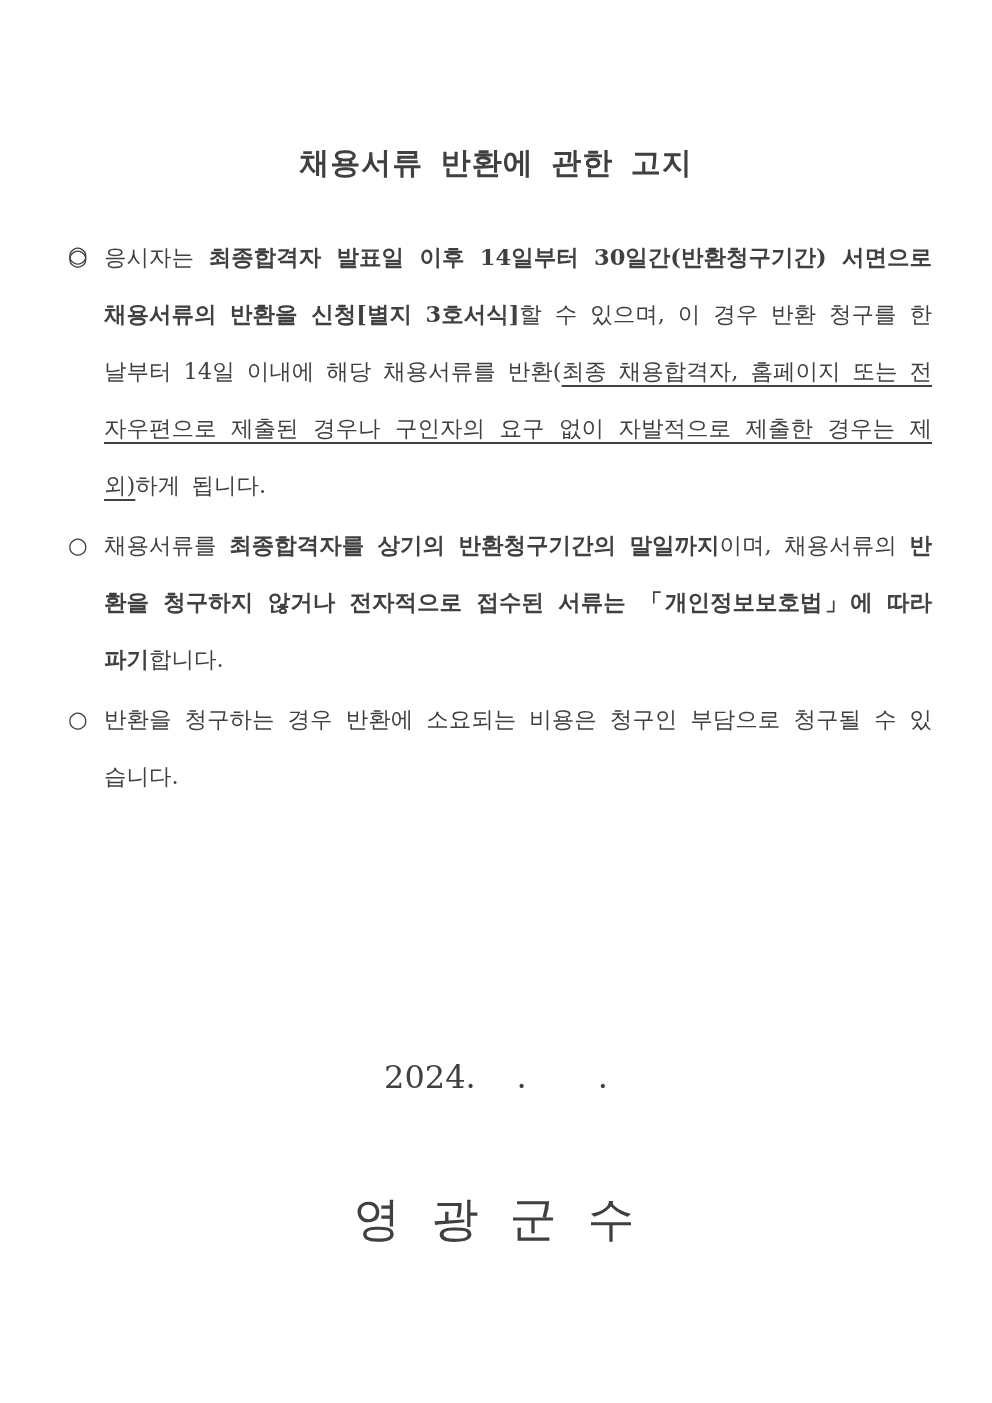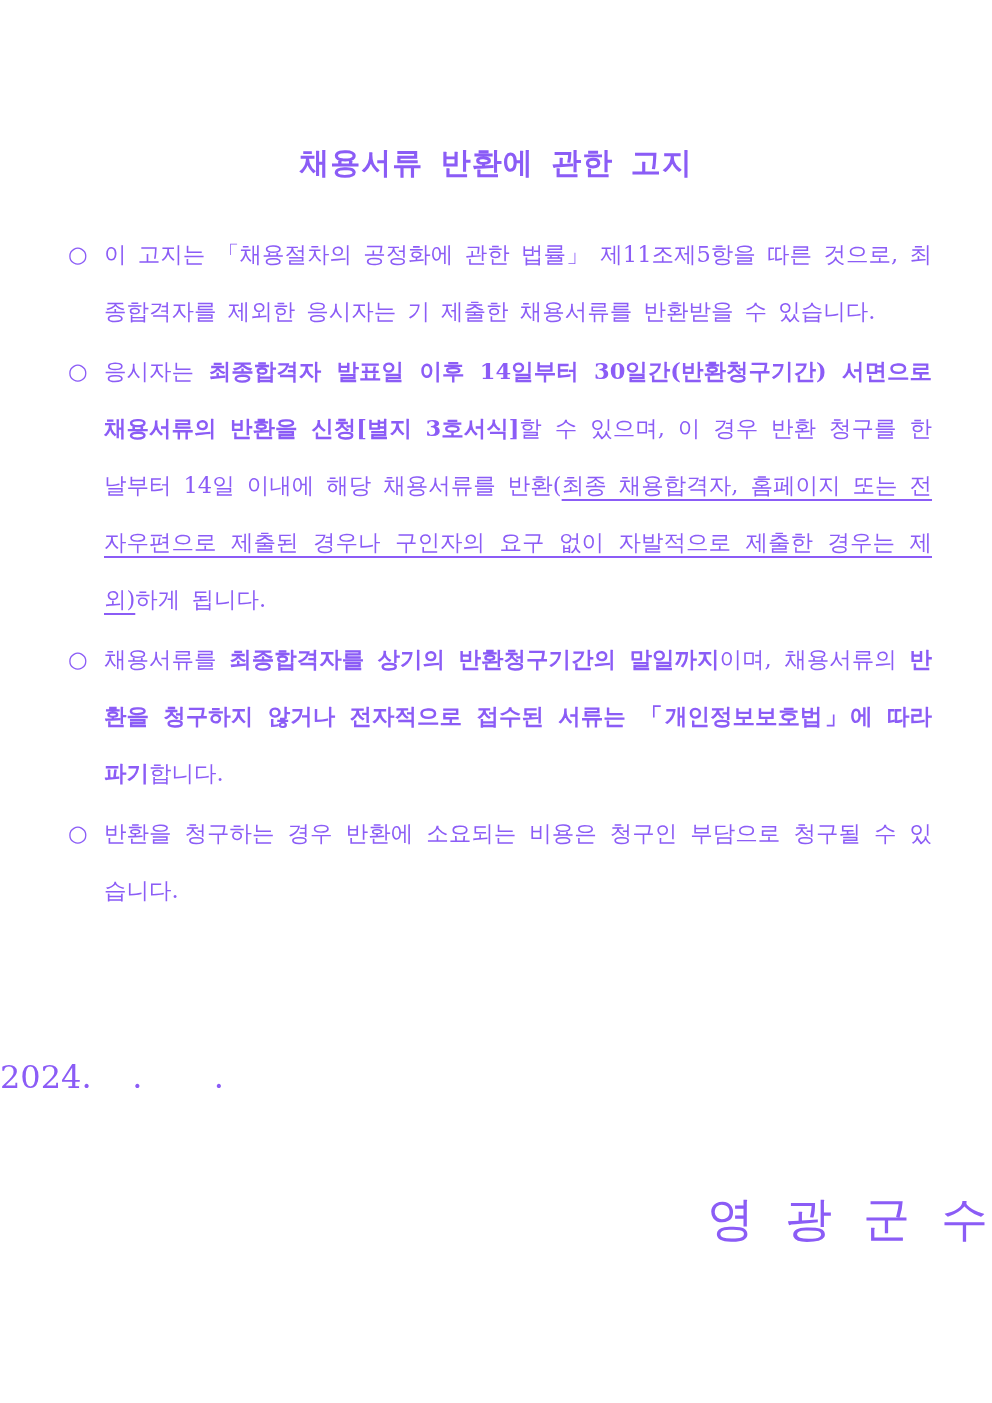--- a/index.html
+++ b/index.html
@@ -6,21 +6,21 @@
     margin: 0;
     padding: 0;
     background: #e8e8e8;
   }
   .page {
     position: relative;
     width: 992px;
     height: 1403px;
     margin: 0 auto;
     background: #ffffff;
-    color: #8b5cf6;
+    color: #404040;
     font-family: "DejaVu Serif", "Liberation Serif", serif;
     overflow: hidden;
   }
   .doc-title {
     position: absolute;
     top: 143px;
     left: 0;
     width: 100%;
     margin: 0;
     text-align: center;
@@ -57,45 +57,46 @@
     font-weight: 400;
     text-decoration: underline;
     text-underline-offset: 6px;
     text-decoration-thickness: 1.5px;
   }
   .doc-date {
     position: absolute;
     top: 1058px;
     left: 0;
     width: 100%;
+    text-align: center;
     font-size: 32px;
     white-space: pre;
     font-family: "DejaVu Serif", "Liberation Serif", serif;
   }
   .doc-signature {
     position: absolute;
     top: 1188px;
     left: 0;
     width: 100%;
-    text-align: right;
+    text-align: center;
     font-size: 47px;
     letter-spacing: 4px;
     word-spacing: 8px;
     font-family: "DejaVu Serif", "Liberation Serif", serif;
     white-space: pre;
   }
 </style>
 </head>
 <body>
 
 <div class="page">
   <h1 class="doc-title">채용서류 반환에 관한 고지</h1>
 
   <div class="notice-list" id="notice-list">
-      <div class="notice-item"><span class="bullet">○</span><span class="seg seg-regular">이 고지는 「채용절차의 공정화에 관한 법률」 제11조제5항을 따른 것으로, 최종합격자를 제외한 응시자는 기 제출한 채용서류를 반환받을 수 있습니다.</span></div>
+      <div class="notice-item"><span class="bullet">○</span></div>
       <div class="notice-item"><span class="bullet">○</span><span class="seg seg-regular">응시자는 </span><span class="seg seg-bold">최종합격자 발표일 이후 14일부터 30일간(반환청구기간) 서면으로 채용서류의 반환을 신청[별지 3호서식]</span><span class="seg seg-regular">할 수 있으며, 이 경우 반환 청구를 한 날부터 14일 이내에 해당 채용서류를 반환(</span><span class="seg seg-underline">최종 채용합격자, 홈페이지 또는 전자우편으로 제출된 경우나 구인자의 요구 없이 자발적으로 제출한 경우는 제외)</span><span class="seg seg-regular">하게 됩니다.</span></div>
       <div class="notice-item"><span class="bullet">○</span><span class="seg seg-regular">채용서류를 </span><span class="seg seg-bold">최종합격자를 상기의 반환청구기간의 말일까지</span><span class="seg seg-regular">이며, 채용서류의 </span><span class="seg seg-bold">반환을 청구하지 않거나 전자적으로 접수된 서류는 「개인정보보호법」에 따라 파기</span><span class="seg seg-regular">합니다.</span></div>
       <div class="notice-item"><span class="bullet">○</span><span class="seg seg-regular">반환을 청구하는 경우 반환에 소요되는 비용은 청구인 부담으로 청구될 수 있습니다.</span></div>
     </div>
 
   <div class="doc-date">2024.    .       .</div>
 
   <div class="doc-signature">영 광 군 수</div>
 </div>
 

